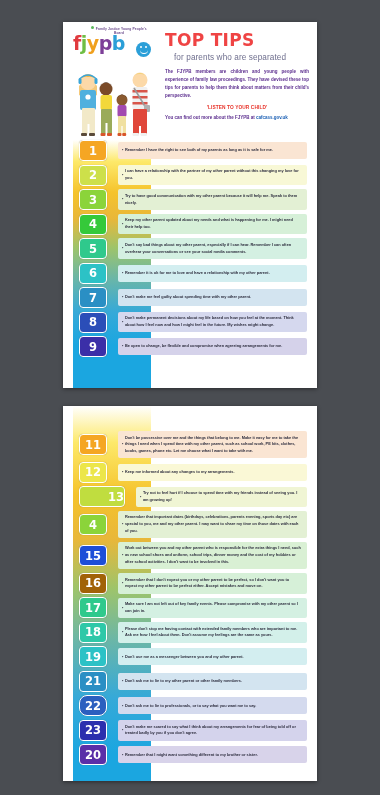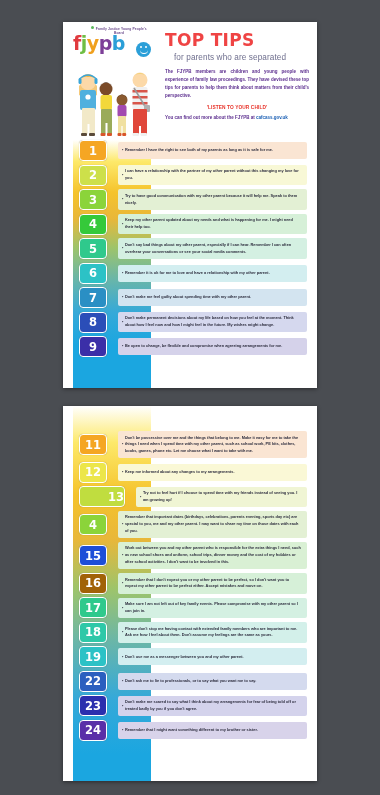--- a/index.html
+++ b/index.html
@@ -341,35 +341,42 @@
           </div>
         </div>
         <div class="tip-row">
           <div class="badge" style="background: rgb(44, 194, 198); text-align: right;">19</div>
           <div class="tip-text" style="background: rgb(211, 238, 240);">
             <span class="bullet">•</span>
             <span>Don't use me as a messenger between you and my other parent.</span>
           </div>
         </div>
         <div class="tip-row">
-          <div class="badge" style="background: rgb(43, 95, 191);">22</div>
+          <div class="badge" style="background: rgb(42, 143, 196);">21</div>
+          <div class="tip-text" style="background: rgb(211, 228, 240);">
+            <span class="bullet">•</span>
+            <span>Don't ask me to lie to my other parent or other family members.</span>
+          </div>
+        </div>
+        <div class="tip-row">
+          <div class="badge" style="background: rgb(43, 95, 191); border-radius: 8px;">22</div>
           <div class="tip-text" style="background: rgb(212, 218, 238);">
             <span class="bullet">•</span>
             <span>Don't ask me to lie to professionals, or to say what you want me to say.</span>
           </div>
         </div>
         <div class="tip-row">
           <div class="badge" style="background: rgb(43, 47, 174);">23</div>
           <div class="tip-text" style="background: rgb(212, 211, 236);">
             <span class="bullet">•</span>
             <span>Don't make me scared to say what I think about my arrangements for fear of being told off or treated badly by you if you don't agree.</span>
           </div>
         </div>
         <div class="tip-row">
-          <div class="badge" style="background: rgb(90, 47, 168);">24</div>
+          <div class="badge" style="background: rgb(90, 47, 168);">20</div>
           <div class="tip-text" style="background: rgb(216, 211, 234);">
             <span class="bullet">•</span>
             <span>Remember that I might want something different to my brother or sister.</span>
           </div>
         </div>
       </div>
   </div>
 
 </div>
 

